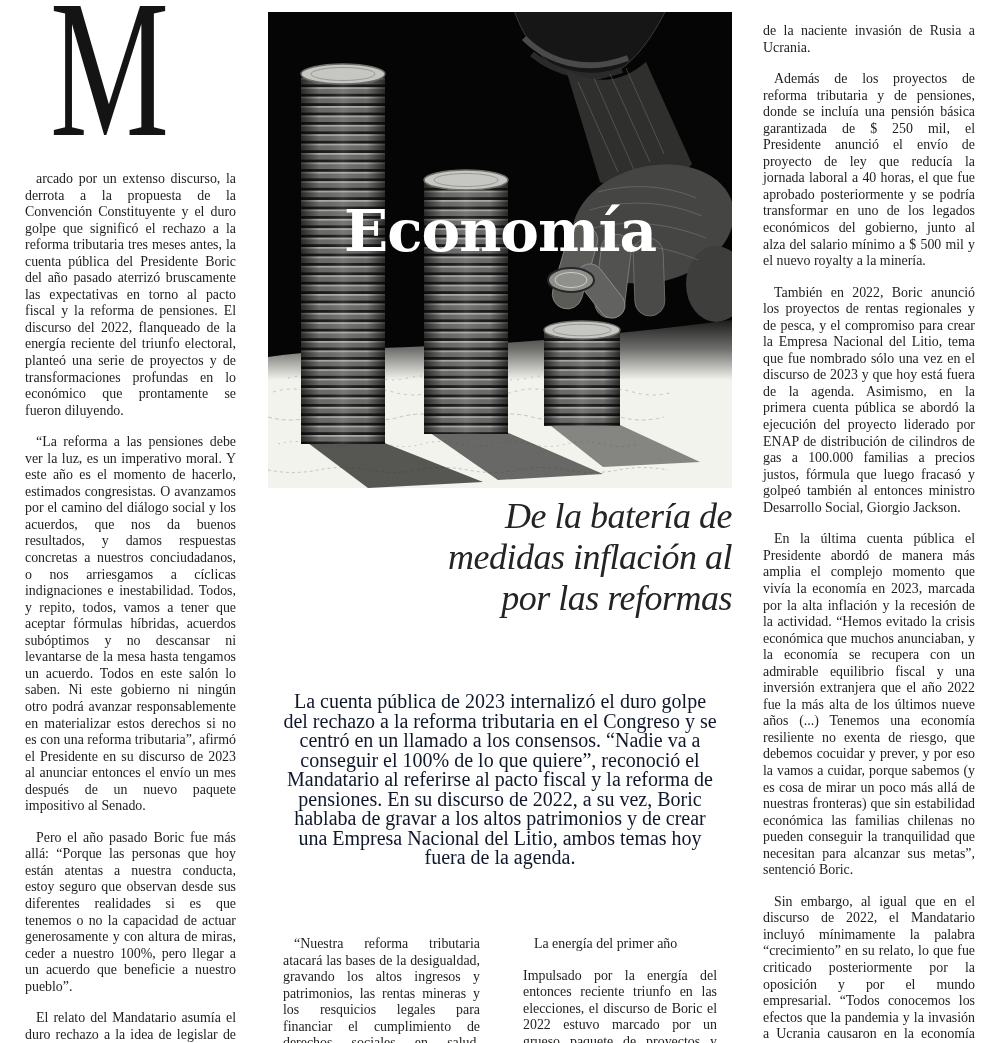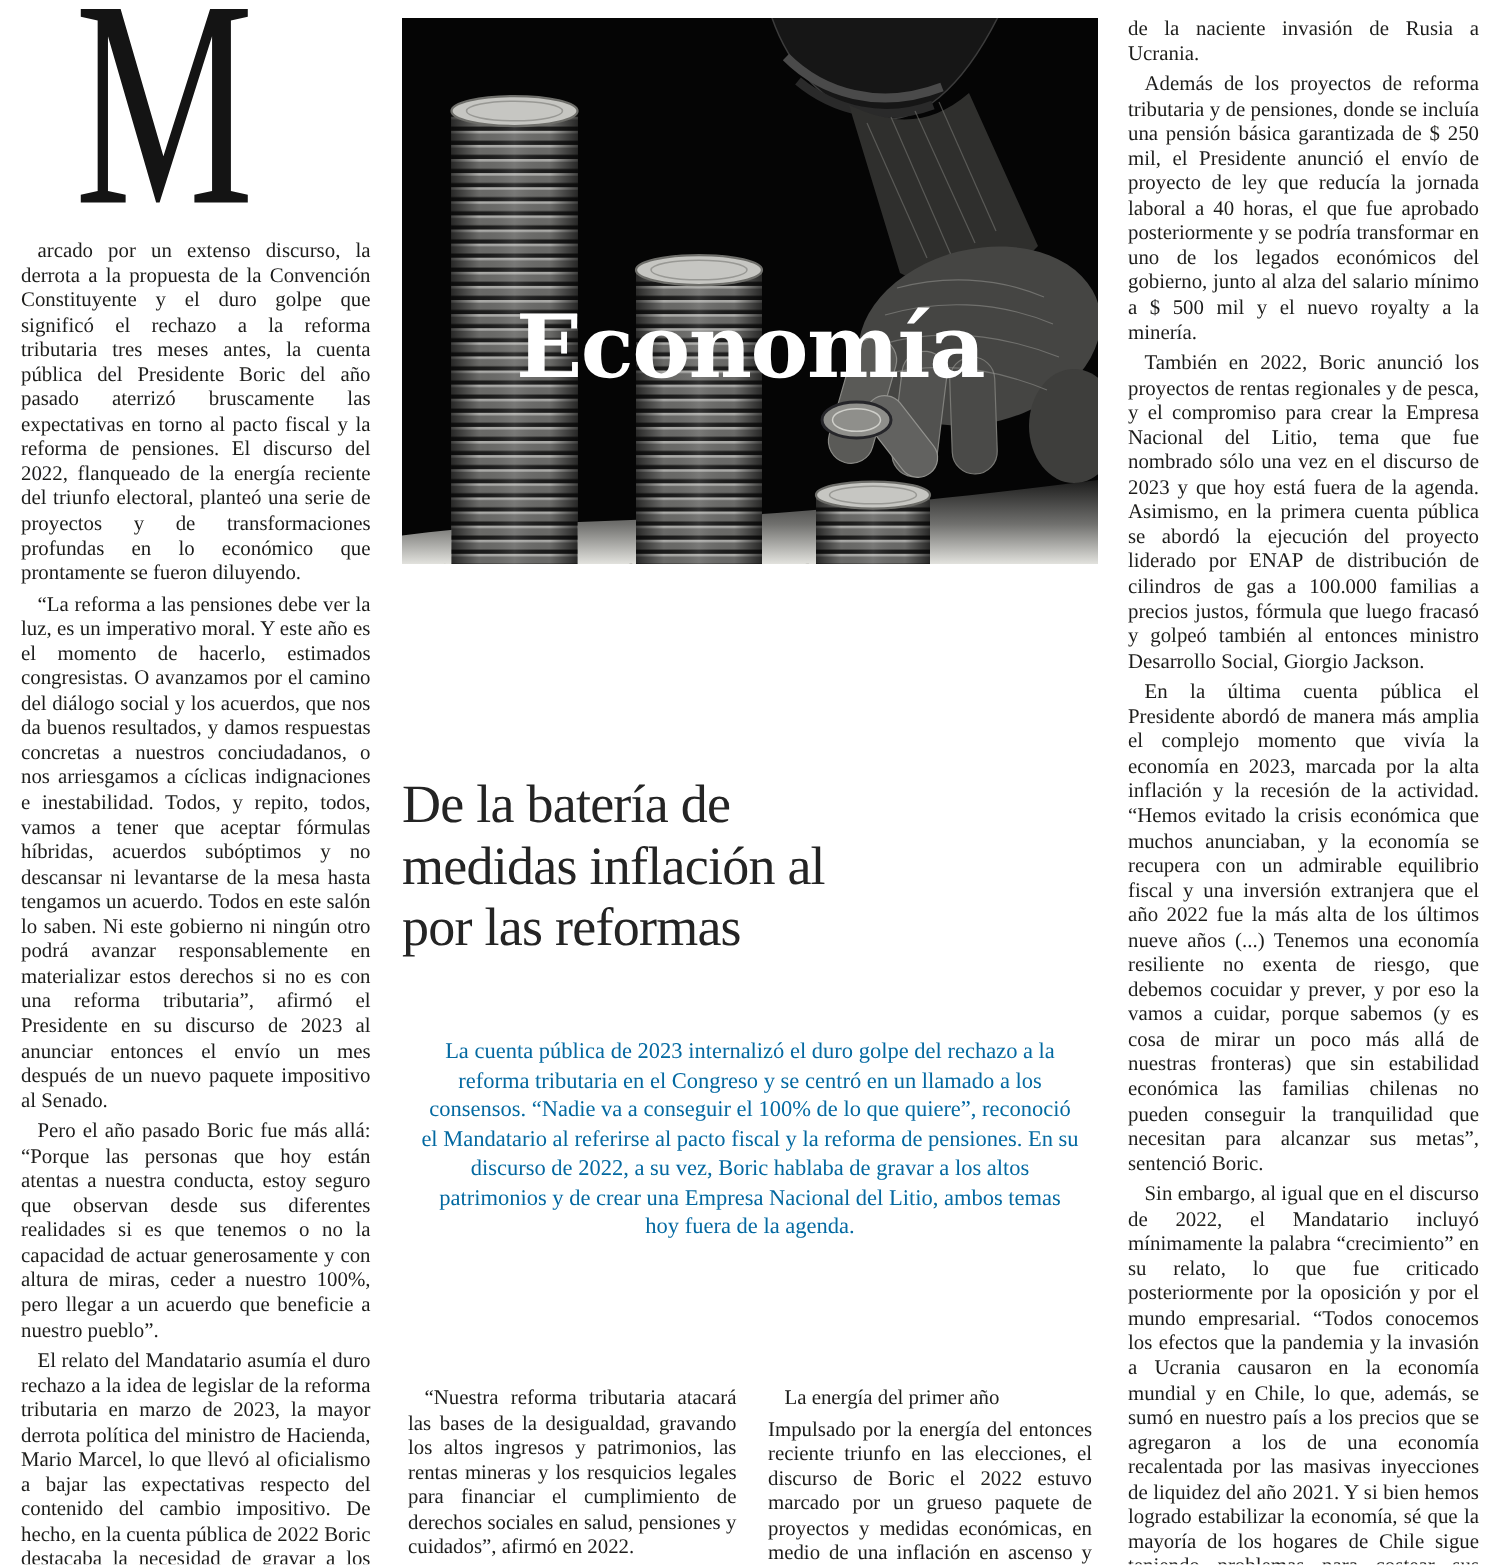--- a/index.html
+++ b/index.html
@@ -3,51 +3,52 @@
 <meta charset="utf-8">
 <style>
   html,body{margin:0;padding:0;background:#ffffff;}
   .page{
     position:relative;width:1000px;height:1043px;background:#ffffff;
     font-family:"Liberation Serif","DejaVu Serif",serif;color:#1d1d1b;
     overflow:hidden;margin:0 auto;
   }
   
   .bodytext p{
-    margin:4px;font-size:13.9px;line-height:16.55px;text-align:justify;
+    margin:15px;font-size:13.9px;line-height:16.55px;text-align:justify;
     text-indent:11px;color:#1d1d1b;
   }
   .bodytext p.noindent{text-indent:0;}
   
   .col-left{position:absolute;left:10px;top:0;width:241px;}
   .dropcap{
     position:absolute;left:40px;top:-30px;font-size:197px;line-height:197px;
     font-family:"Liberation Serif",serif;color:#141414;
     transform:scaleX(0.68);transform-origin:left top;letter-spacing:0;
   }
   .left-text{position:absolute;left:0;top:156px;width:241px;}
   
   .feature-image{
-    position:absolute;left:268px;top:12px;width:464px;height:364px;
+    position:absolute;left:268px;top:12px;width:464px;height:476px;
     background:#050505;overflow:hidden;
   }
   .section-label{
     position:absolute;left:0;right:0;top:190px;text-align:center;
     font-family:"DejaVu Serif","Liberation Serif",serif;font-weight:bold;
     font-size:58px;line-height:1;color:#ffffff;letter-spacing:-1px;
   }
   
   .headline{
-    position:absolute;left:268px;top:516px;width:464px;text-align:left;
+    position:absolute;left:268px;top:496px;width:464px;text-align:right;
     font-size:36px;line-height:41px;color:#242424;letter-spacing:-0.5px;
     font-weight:400;
+    font-style:italic;
   }
   .lede{
     position:absolute;left:280px;top:692px;width:440px;text-align:center;
-    font-size:15px;line-height:19.5px;color:#0369a1;
+    font-size:20px;line-height:19.5px;color:#0f172a;
   }
   .byline{
     position:absolute;left:268px;top:866px;width:464px;text-align:center;
     font-size:14.5px;font-style:italic;color:#222;
   }
   .byline .author{font-weight:bold;}
   
   .mid-cols{position:absolute;left:268px;top:921px;width:464px;display:flex;gap:13px;}
   .mid-col-a{width:227px;}
   .mid-col-b{width:224px;}

